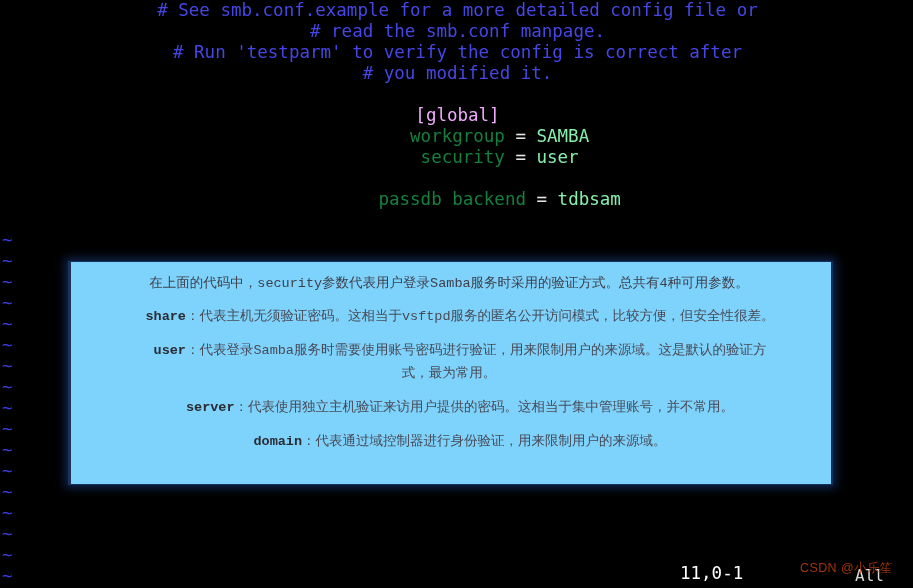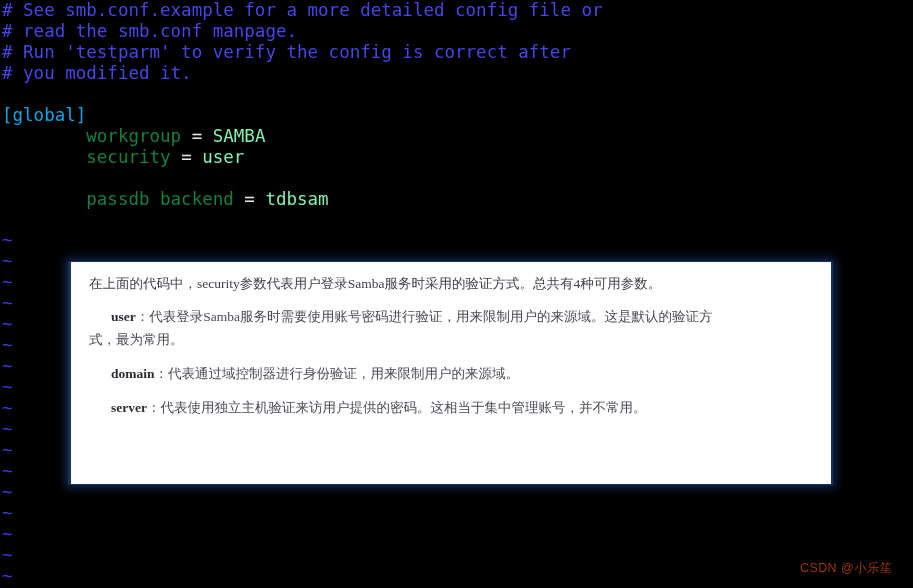--- a/index.html
+++ b/index.html
@@ -12,41 +12,42 @@
     height: 588px;
     overflow: hidden;
     font-family: "DejaVu Sans Mono", "Liberation Mono", monospace;
   }
 
   #screen {
     position: relative;
     width: 769px;
     height: 588px;
     background: #000000;
+    text-align: center;
   }
 
   
   .term {
     position: absolute;
     left: 0;
     top: 0;
     width: 913px;
     font-family: "DejaVu Sans Mono", "Liberation Mono", monospace;
     font-size: 17.5px;
     line-height: 21px;
     white-space: pre;
     letter-spacing: 0px;
   }
   .term-line {
     height: 21px;
     padding-left: 2px;
     white-space: pre;
   }
   .c-comment { color: #4646e6; }
-  .c-section { color: #0ea5e9; }
+  .c-section { color: #f0abfc; }
   .c-key     { color: #15803d; }
   .c-val     { color: #86efac; }
   .c-plain   { color: #e6e6e6; }
 
   
   .tildes {
     position: absolute;
     left: 2px;
     top: 230px;
     font-family: "DejaVu Sans Mono", "Liberation Mono", monospace;
@@ -98,29 +99,29 @@
     pointer-events: none;
   }
 
   
   .notebox {
     position: absolute;
     left: 68px;
     top: 261px;
     width: 765px;
     height: 224px;
-    background: #ffffff;
+    background: #7dd3fc;
     border-left: 3px solid #1c3358;
     border-top: 1px solid #13325c;
     border-right: 2px solid #123059;
     border-bottom: 1px solid #13325c;
     box-sizing: border-box;
     box-shadow: 0 0 9px 3px rgba(40,90,190,0.42);
     padding: 12px 22px 10px 18px;
-    font-family: Liberation Serif, serif;
+    font-family: Liberation Mono, monospace;
     color: #4a4a55;
     overflow: hidden;
   }
   .note-intro {
     font-size: 13.5px;
     line-height: 20px;
     color: #3f3f4a;
     margin: 0 0 6px 0;
     white-space: nowrap;
   }
@@ -146,31 +147,38 @@
 
 <div id="screen">
 
   <div class="term" id="term-buffer"><div class="term-line"><span class="c-comment"># See smb.conf.example for a more detailed config file or</span></div><div class="term-line"><span class="c-comment"># read the smb.conf manpage.</span></div><div class="term-line"><span class="c-comment"># Run 'testparm' to verify the config is correct after</span></div><div class="term-line"><span class="c-comment"># you modified it.</span></div><div class="term-line"><span class="c-plain"></span></div><div class="term-line"><span class="c-section">[global]</span></div><div class="term-line"><span class="c-plain">        </span><span class="c-key">workgroup</span><span class="c-plain"> = </span><span class="c-val">SAMBA</span></div><div class="term-line"><span class="c-plain">        </span><span class="c-key">security</span><span class="c-plain"> = </span><span class="c-val">user</span></div><div class="term-line"><span class="c-plain"></span></div><div class="term-line"><span class="c-plain">        </span><span class="c-key">passdb backend</span><span class="c-plain"> = </span><span class="c-val">tdbsam</span></div></div>
 
   <div class="tildes" id="tilde-col"><div class="tilde-line">~</div><div class="tilde-line">~</div><div class="tilde-line">~</div><div class="tilde-line">~</div><div class="tilde-line">~</div><div class="tilde-line">~</div><div class="tilde-line">~</div><div class="tilde-line">~</div><div class="tilde-line">~</div><div class="tilde-line">~</div><div class="tilde-line">~</div><div class="tilde-line">~</div><div class="tilde-line">~</div><div class="tilde-line">~</div><div class="tilde-line">~</div><div class="tilde-line">~</div><div class="tilde-line">~</div></div>
 
   <div class="notebox">
     <p class="note-intro">在上面的代码中，security参数代表用户登录Samba服务时采用的验证方式。总共有4种可用参数。</p>
 
+    <p class="note-item">
+      <span class="term-word">share</span><span>：</span><span>代表主机无须验证密码。这相当于vsftpd服务的匿名公开访问模式，比较方便，但安全性很差。</span>
+    </p>
 
     <p class="note-item">
       <span class="term-word">user</span><span>：</span><span>代表登录Samba服务时需要使用账号密码进行验证，用来限制用户的来源域。这是默认的验证方</span>
       <span class="wrapline">式，最为常用。</span>
     </p>
 
     <p class="note-item">
-      <span class="term-word">domain</span><span>：</span><span>代表通过域控制器进行身份验证，用来限制用户的来源域。</span>
+      <span class="term-word">server</span><span>：</span><span>代表使用独立主机验证来访用户提供的密码。这相当于集中管理账号，并不常用。</span>
     </p>
 
     <p class="note-item">
-      <span class="term-word">server</span><span>：</span><span>代表使用独立主机验证来访用户提供的密码。这相当于集中管理账号，并不常用。</span>
+      <span class="term-word">domain</span><span>：</span><span>代表通过域控制器进行身份验证，用来限制用户的来源域。</span>
     </p>
   </div>
 
+  <div class="statusline">
+    <span class="status-pos">11,0-1</span>
+    <span class="status-pct">All</span>
+  </div>
 
   <div class="watermark">CSDN @小乐笙</div>
 
 </div>
 
 </body></html>

